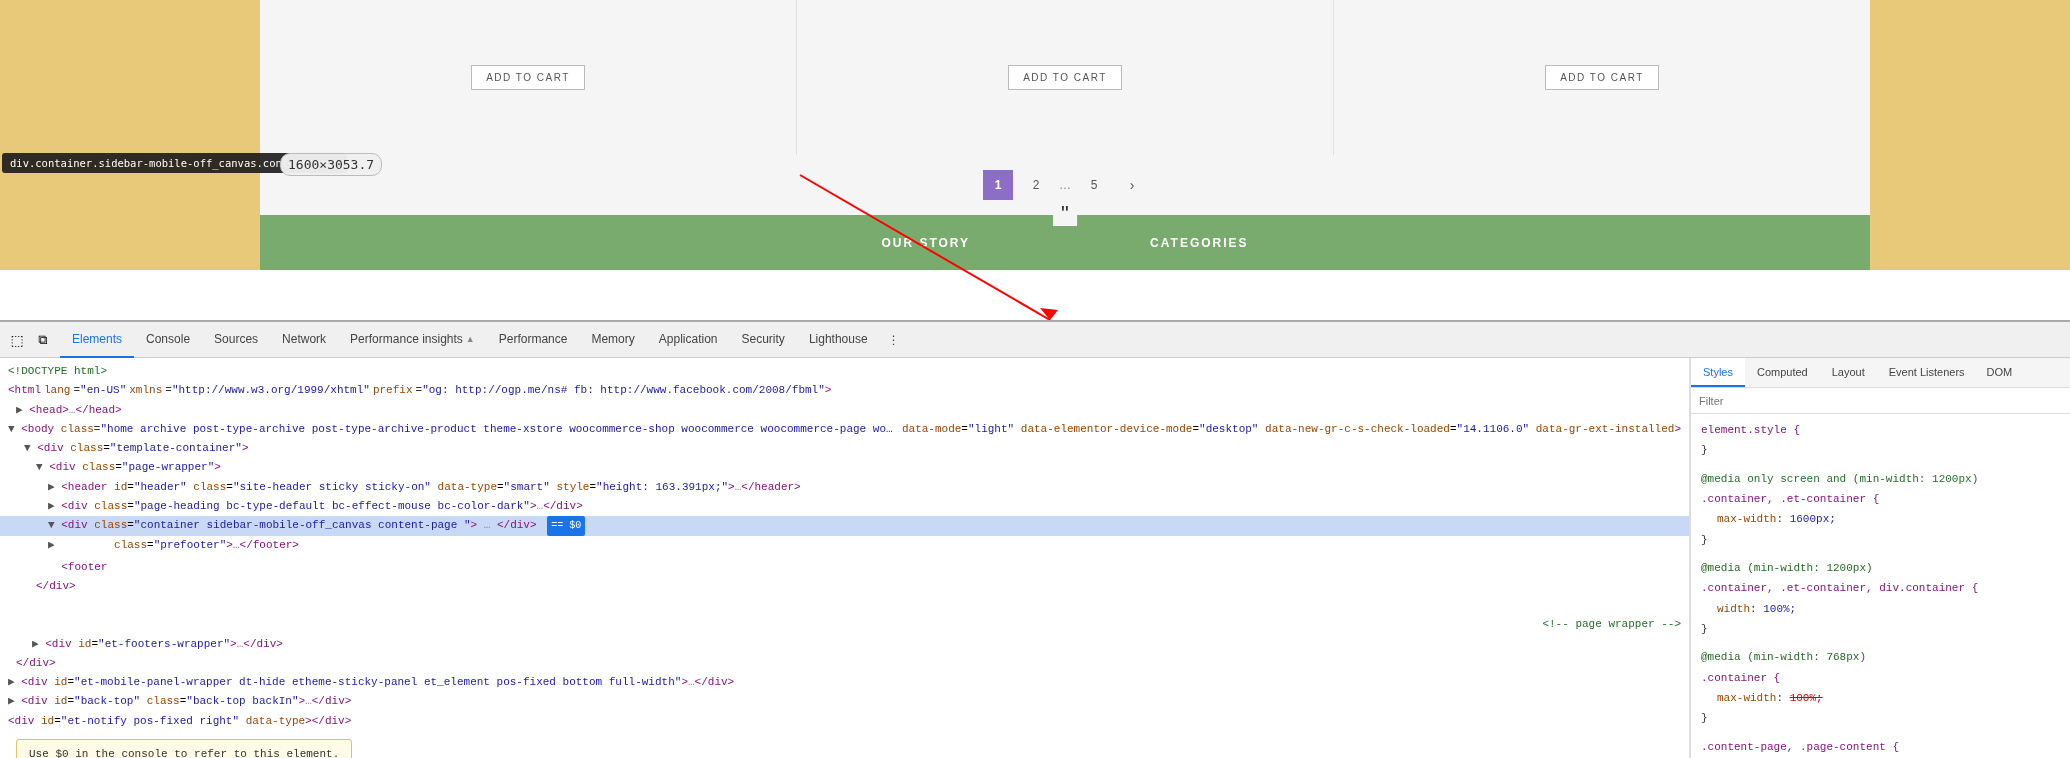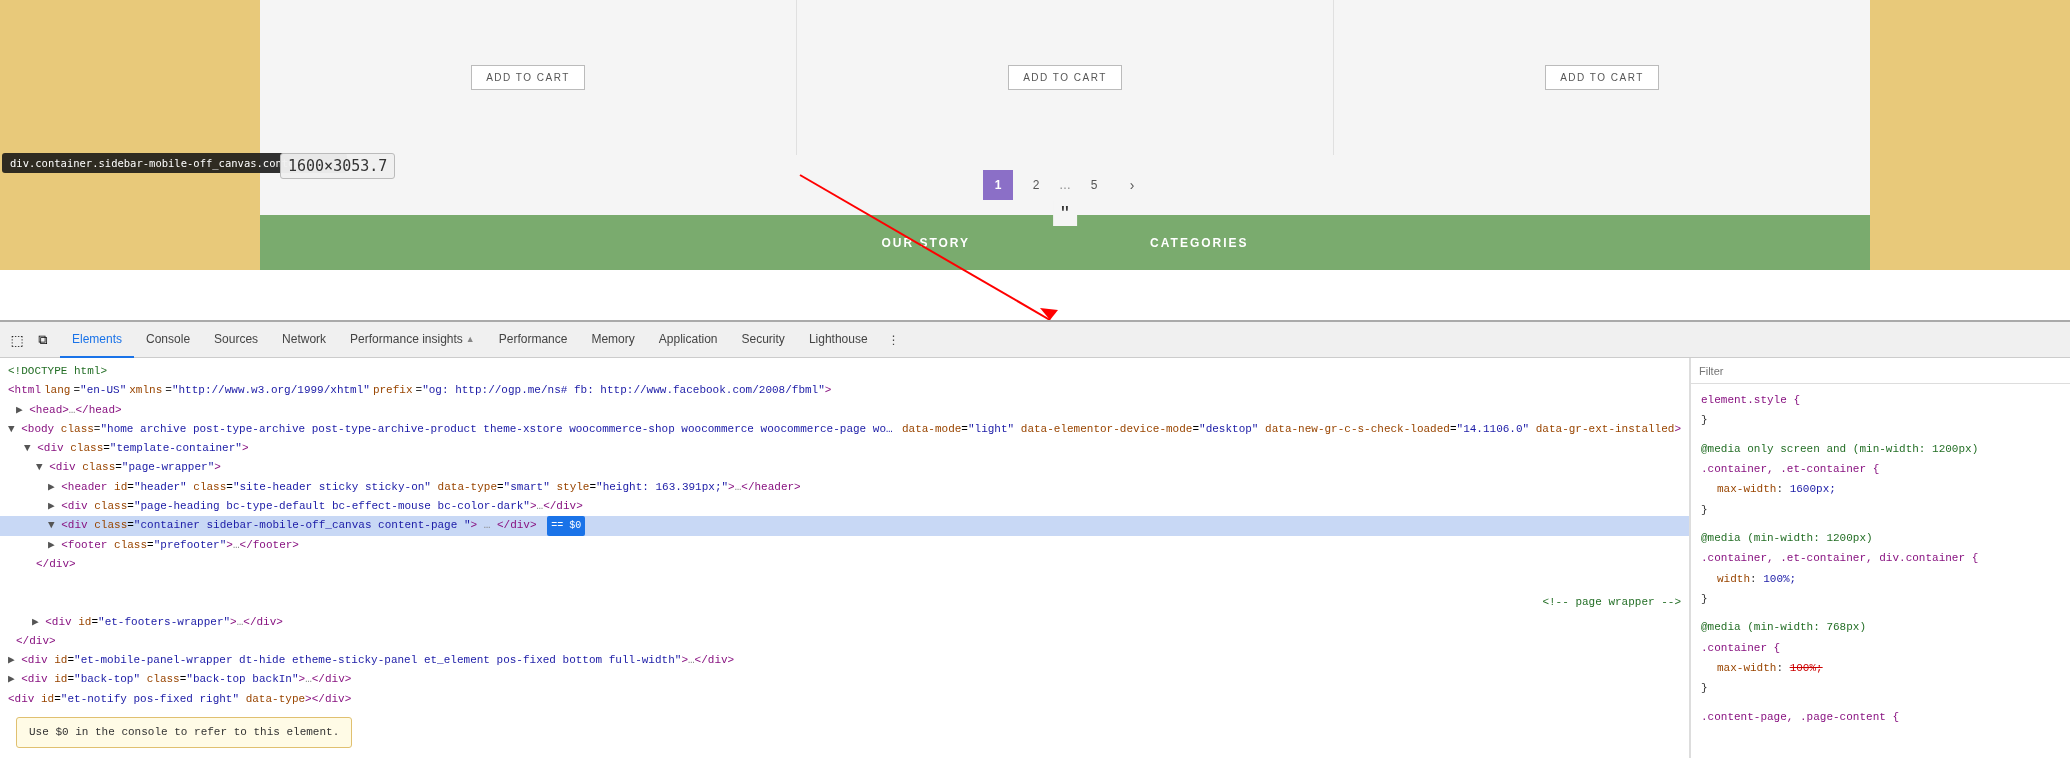--- a/index.html
+++ b/index.html
@@ -50,21 +50,21 @@
         </div>
         <span style="font-size:12px;font-weight:700;letter-spacing:2px;color:#fff;">OUR STORY</span>
         <span style="font-size:12px;font-weight:700;letter-spacing:2px;color:#fff;">CATEGORIES</span>
       </div>
       <div style="width:200px; background:#e8c97a; height:100%;"></div>
     </div>
 
     <div style="position:absolute; top:153px; left:2px; background:rgba(20,20,20,0.88); color:#fff; font-size:10.5px; font-family:monospace; padding:4px 8px; border-radius:3px; z-index:20; white-space:nowrap;">
       <span>div.container.sidebar-mobile-off_canvas.content-page</span>
     </div>
-    <div style="position:absolute; top:153px; left:280px; background:rgba(240,240,240,0.97); color:#333; border:1px solid #bbb; font-size:15px; font-family:monospace; padding:3px 7px; border-radius:3px; z-index:20;">
+    <div style="position:absolute; top:153px; left:280px; background:rgba(240,240,240,0.97); color:#333; border:1px solid #bbb; font-size:13px; font-family:monospace; padding:3px 7px; border-radius:10px; z-index:20;">
       <span>1600×3053.7</span>
     </div>
 
     <svg style="position:absolute;top:0;left:0;width:100%;height:320px;pointer-events:none;z-index:15;">
       <line x1="800" y1="175" x2="1050" y2="320" stroke="red" stroke-width="2"></line>
       <polygon points="1050,320 1040,308 1058,310" fill="red"></polygon>
     </svg>
 
   </div>
 
@@ -129,21 +129,21 @@
         <div style="padding:0 8px 0 48px; display:flex; align-items:flex-start;">
           <span style="color:#555;">▶</span>&nbsp;<span style="color:#881280;">&lt;div</span>&nbsp;<span style="color:#994500;">class</span><span>=</span><span style="color:#1a1aa6;">"page-heading bc-type-default bc-effect-mouse bc-color-dark"</span><span style="color:#881280;">&gt;</span><span style="color:#888;">…</span><span style="color:#881280;">&lt;/div&gt;</span>
         </div>
 
         
         <div style="padding:0 8px 0 48px; display:flex; align-items:flex-start; background:#c8d8f5;">
           <span style="color:#555;">▼</span>&nbsp;<span style="color:#881280;">&lt;div</span>&nbsp;<span style="color:#994500;">class</span><span>=</span><span style="color:#1a1aa6;">"container sidebar-mobile-off_canvas content-page "</span><span style="color:#881280;">&gt;</span>&nbsp;<span style="color:#888;">…</span>&nbsp;<span style="color:#881280;">&lt;/div&gt;</span>&nbsp;<span style="background:#1a73e8;color:#fff;font-size:10px;padding:1px 4px;border-radius:2px;margin-left:4px;">== $0</span>
         </div>
 
         <div style="padding:0 8px 0 48px; display:flex; align-items:flex-start;">
-          <span style="color:#555;">▶</span>&nbsp;<span style="color:#881280;">&lt;footer</span>&nbsp;<span style="color:#994500;">class</span><span>=</span><span style="color:#1a1aa6;">"prefooter"</span><span style="color:#881280;">&gt;</span><span style="color:#888;">…</span><span style="color:#881280;">&lt;/footer&gt;</span>
+          <span style="color:#555;">▶</span>&nbsp;<span style="color:#881280;margin-top:22px;">&lt;footer</span>&nbsp;<span style="color:#994500;">class</span><span>=</span><span style="color:#1a1aa6;">"prefooter"</span><span style="color:#881280;">&gt;</span><span style="color:#888;">…</span><span style="color:#881280;">&lt;/footer&gt;</span>
         </div>
         <div style="padding:0 8px 0 36px; display:flex; align-items:flex-start;">
           <span style="color:#881280;">&lt;/div&gt;</span>
         </div>
         <div style="padding:0 8px 0 24px; display:flex; align-items:flex-start;">
           <span>&nbsp;</span>
         </div>
         <div style="padding:0 8px 0 24px; display:flex; align-items:flex-start;justify-content:flex-end;">
           <span style="color:#236e25;">&lt;!-- page wrapper --&gt;</span>
         </div>
@@ -163,20 +163,27 @@
           <span style="color:#881280;">&lt;div</span>&nbsp;<span style="color:#994500;">id</span><span>=</span><span style="color:#1a1aa6;">"et-notify pos-fixed right"</span>&nbsp;<span style="color:#994500;">data-type</span><span style="color:#881280;">&gt;&lt;/div&gt;</span>
         </div>
 
         
         <div style="margin:8px 16px; background:#fffbe6; border:1px solid #e0c070; font-size:11px; color:#333; padding:5px 12px; border-radius:3px; display:inline-block;">Use $0 in the console to refer to this element.</div>
 
       </div>
 
       <div style="width:380px; background:#fff; border-left:1px solid #ddd; display:flex; flex-direction:column; overflow:hidden;">
 
+        <div style="height:30px; display:flex; border-bottom:1px solid #ddd; background:#f5f5f5;">
+          <div style="padding:0 12px;font-size:11px;color:#1a73e8;display:flex;align-items:center;border-bottom:2px solid #1a73e8;background:#fff;cursor:pointer;">Styles</div>
+          <div style="padding:0 12px;font-size:11px;color:#444;display:flex;align-items:center;border-bottom:2px solid transparent;cursor:pointer;">Computed</div>
+          <div style="padding:0 12px;font-size:11px;color:#444;display:flex;align-items:center;border-bottom:2px solid transparent;cursor:pointer;">Layout</div>
+          <div style="padding:0 12px;font-size:11px;color:#444;display:flex;align-items:center;border-bottom:2px solid transparent;cursor:pointer;">Event Listeners</div>
+          <div style="padding:0 10px;font-size:11px;color:#444;display:flex;align-items:center;border-bottom:2px solid transparent;cursor:pointer;">DOM</div>
+        </div>
 
         <div style="height:26px; border-bottom:1px solid #ddd; display:flex; align-items:center; padding:0 8px;">
           <input style="border: none; outline: none; font-size: 11px; width: 100%; background: transparent;" placeholder="Filter">
         </div>
 
         <div style="flex:1;overflow-y:auto;padding:6px 10px;font-family:'Courier New',monospace;font-size:11px;line-height:1.85;">
 
           <div style="margin-bottom:8px;">
             <span class="css-selector" style="color:#881280;">element.style {</span><br>
             <span style="color:#333;">}</span>

